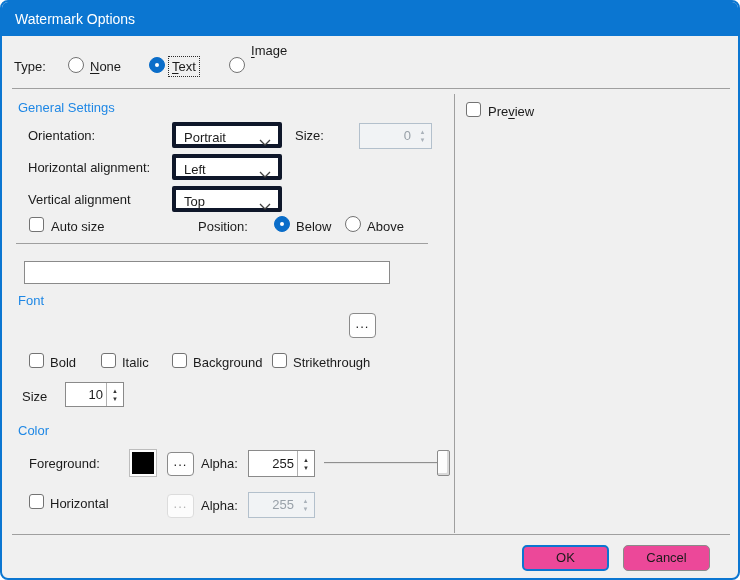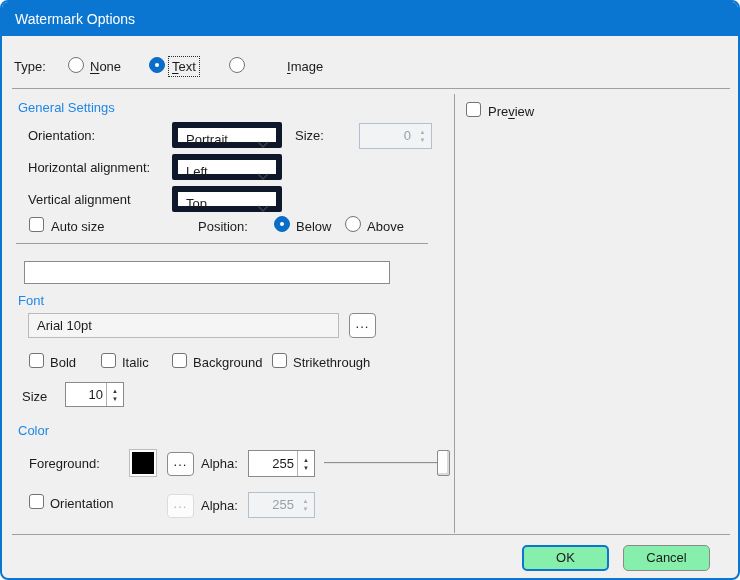--- a/index.html
+++ b/index.html
@@ -24,21 +24,21 @@
   .radio { position: absolute; width: 16px; height: 16px; border: 1px solid #737373;
            border-radius: 50%; background: #fff; }
   .radio.checked { background: #0a6dc9; border-color: #0a6dc9; }
   .radio.checked::after { content: ""; position: absolute; left: 5px; top: 5px;
            width: 4px; height: 4px; border-radius: 50%; background: #fff; }
 
   .checkbox { position: absolute; width: 15px; height: 15px; border: 1px solid #737373;
               border-radius: 3px; background: #fff; }
 
   .combo { position: absolute; height: 26px; width: 110px; background: #fff;
-           border: 6px solid #0f172a; border-radius: 2px; }
+           border: 4px solid #0f172a; border-radius: 2px; }
   .combo-val { position: absolute; left: 8px; top: 0; line-height: 24px; }
   .chev { position: absolute; right: 7px; top: 9px; width: 12px; height: 8px; }
 
   .spin { position: absolute; background: #fff; border: 1px solid #8a8a8a; }
   .spin-val { position: absolute; left: 0; right: 20px; top: 0; bottom: 0;
               text-align: right; line-height: 23px; }
   .spin-btns { position: absolute; right: 0; top: 0; bottom: 0; width: 17px;
                border-left: 1px solid #b0b0b0; display: flex; flex-direction: column;
                align-items: center; justify-content: center; gap: 2px; }
   .arrow { font-size: 6px; line-height: 6px; color: #333; }
@@ -60,21 +60,21 @@
   .swatch { position: absolute; width: 26px; height: 26px; background: #000;
             border: 2px solid #fdfdfd; box-shadow: 0 0 0 1px #bdbdbd; }
 
   .slider { position: absolute; }
   .slider-track { position: absolute; left: 2px; right: 8px; top: 13px; height: 2px;
                   background: #8f8f8f; border-bottom: 1px solid #e2e2e2; }
   .slider-thumb { position: absolute; right: 0; top: 1px; width: 13px; height: 26px;
                   background: #fdfdfd; border: 1px solid #8a8a8a; border-radius: 2px;
                   box-shadow: inset -2px -2px 0 #d9d9d9; }
 
-  .btn { position: absolute; width: 87px; height: 26px; background: #86efac;
+  .btn { position: absolute; width: 87px; height: 26px; background: #ec4899;
          border: 1px solid #8a8a8a; border-radius: 5px; text-align: center;
          line-height: 24px; }
   .btn.default { border: 2px solid #0b76d1; line-height: 22px; }
 </style>
 </head>
 <body>
 
 <div class="dialog">
 
   <div class="titlebar">
@@ -83,21 +83,21 @@
 
   <span class="lbl" style="left:12px; top:56px;">Type:</span>
 
   <span class="radio" style="left:66px; top:55px;"></span>
   <span class="lbl" style="left:88px; top:56px;"><span class="mn">N</span><span>one</span></span>
 
   <span class="radio checked" style="left:147px; top:55px;"></span>
   <span class="lbl focus-dotted" style="left:168px; top:56px; padding:0 2px;"><span class="mn">T</span><span>ext</span></span>
 
   <span class="radio" style="left:227px; top:55px;"></span>
-  <span class="lbl" style="left:249px; top:56px;margin-left:36px;"><span class="mn">I</span><span>mage</span></span>
+  <span class="lbl" style="left:249px; top:40px;"><span class="mn">I</span><span>mage</span></span>
 
   <div class="sep-h" style="left:10px; top:86px; width:718px;"></div>
   <div class="sep-v" style="left:452px; top:92px; height:439px;"></div>
 
   <span class="hdr" style="left:16px; top:98px;">General Settings</span>
 
   <span class="lbl" style="left:26px; top:125px;">Orientation:</span>
   <div class="combo" style="left:170px; top:120px;">
     <span class="combo-val">Portrait</span>
     <span class="chev"><svg width="12" height="8">
@@ -135,21 +135,20 @@
   <span class="radio checked" style="left:272px; top:214px;"></span>
   <span class="lbl" style="left:294px; top:216px;">Below</span>
   <span class="radio" style="left:343px; top:214px;"></span>
   <span class="lbl" style="left:365px; top:216px;">Above</span>
 
   <div class="sep-h" style="left:14px; top:241px; width:412px;"></div>
 
   <input class="text-input" style="left: 22px; top: 259px; width: 366px; height: 23px;" value="">
 
   <span class="hdr" style="left:16px; top:291px;">Font</span>
-  <div class="field" style="left:26px; top:311px; width:311px; height:25px;"><span>Arial 10pt</span></div>
   <div class="btn3" style="left:347px; top:311px; height:25px; line-height:19px;">...</div>
 
   <span class="checkbox" style="left:27px; top:351px;"></span>
   <span class="lbl" style="left:48px; top:352px;">Bold</span>
   <span class="checkbox" style="left:99px; top:351px;"></span>
   <span class="lbl" style="left:120px; top:352px;">Italic</span>
   <span class="checkbox" style="left:170px; top:351px;"></span>
   <span class="lbl" style="left:191px; top:352px;">Background</span>
   <span class="checkbox" style="left:270px; top:351px;"></span>
   <span class="lbl" style="left:291px; top:352px;">Strikethrough</span>
@@ -175,21 +174,21 @@
         <span class="arrow">▲</span>
         <span class="arrow">▼</span>
       </span>
   </div>
   <div class="slider" style="left:320px; top:447px; width:128px; height:28px;">
     <div class="slider-track"></div>
     <div class="slider-thumb"></div>
   </div>
 
   <span class="checkbox" style="left:27px; top:492px;"></span>
-  <span class="lbl" style="left:48px; top:493px;">Orientation</span>
+  <span class="lbl" style="left:48px; top:493px;">Horizontal</span>
   <div class="btn3 disabled" style="left:165px; top:492px;">...</div>
   <span class="lbl" style="left:199px; top:495px;">Alpha:</span>
   <div class="spin disabled" style="left:246px; top:490px; width:67px; height:26px;">
     <span class="spin-val">255</span>
     <span class="spin-btns">
         <span class="arrow">▲</span>
         <span class="arrow">▼</span>
       </span>
   </div>
 

